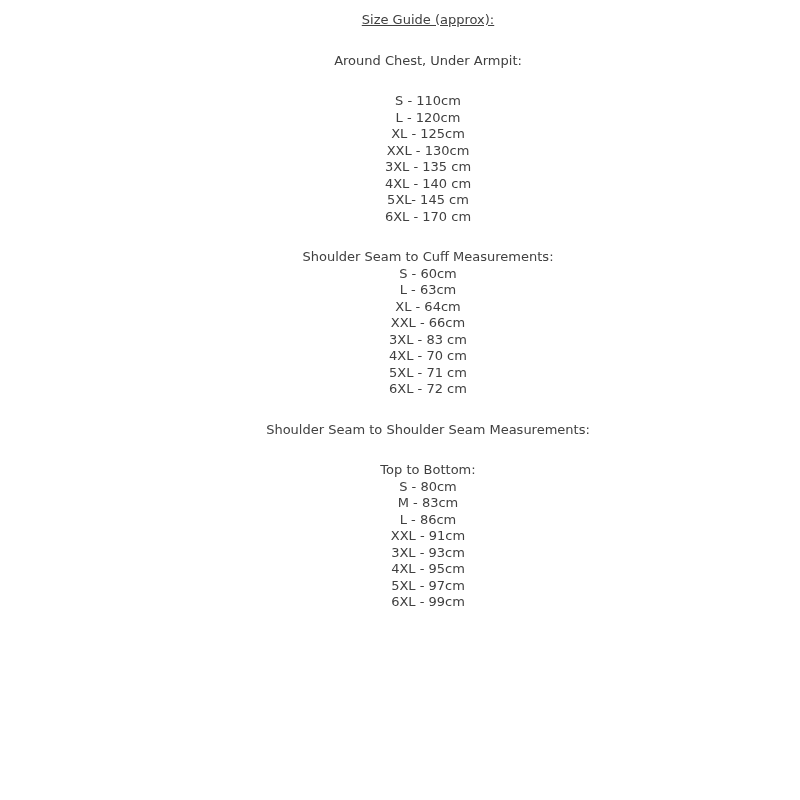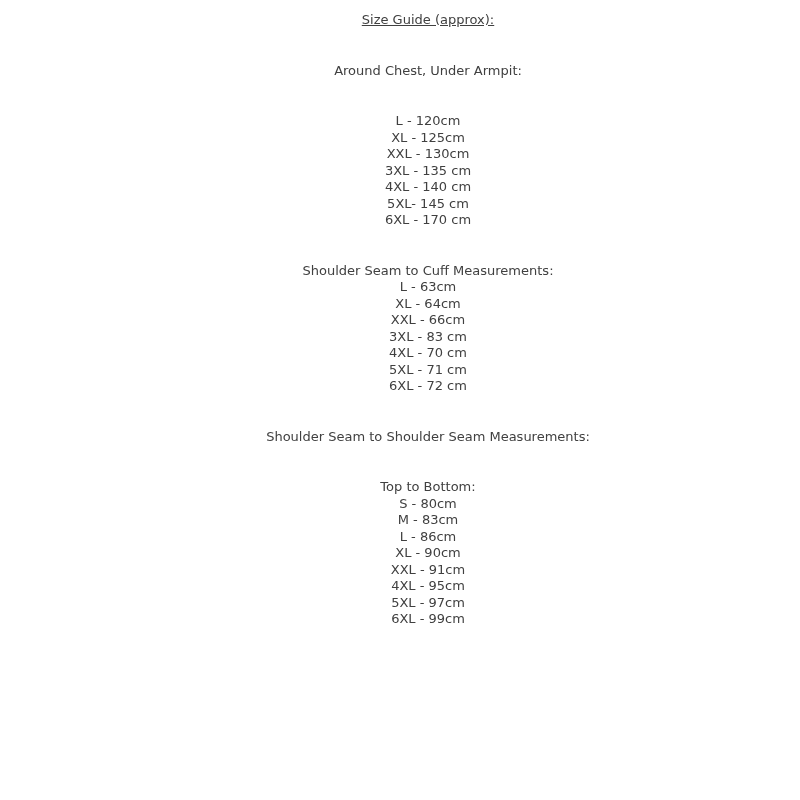--- a/index.html
+++ b/index.html
@@ -13,61 +13,63 @@
     box-sizing: border-box;
     width: 800px;
     min-height: 800px;
     padding: 12px 0 0 56px; 
     font-family: "DejaVu Sans", "Liberation Sans", sans-serif;
     font-size: 13px;
     line-height: 16.5px;
     color: #404040;
     text-align: center;
   }
-  .page p { margin: 34px 0; }
+  .page p { margin: 24px 0; }
   .page p:first-child { margin-top: 0; }
   .title { text-decoration: underline; }
   .line { display: block; }
 </style>
 </head>
 <body>
 
 <div class="page">
 
   <p class="title">Size Guide (approx):</p>
 
   <p>Around Chest, Under Armpit:</p>
   <p>
+    <span class="line">S - 110cm</span>
     <span class="line">L - 120cm</span>
     <span class="line">XL - 125cm</span>
     <span class="line">XXL - 130cm</span>
     <span class="line">3XL - 135 cm</span>
     <span class="line">4XL - 140 cm</span>
     <span class="line">5XL- 145 cm</span>
     <span class="line">6XL - 170 cm</span>
   </p>
 
   <p>
     <span class="line">Shoulder Seam to Cuff Measurements:</span>
+    <span class="line">S - 60cm</span>
     <span class="line">L - 63cm</span>
     <span class="line">XL - 64cm</span>
     <span class="line">XXL - 66cm</span>
     <span class="line">3XL - 83 cm</span>
     <span class="line">4XL - 70 cm</span>
     <span class="line">5XL - 71 cm</span>
     <span class="line">6XL - 72 cm</span>
   </p>
 
   <p>Shoulder Seam to Shoulder Seam Measurements:</p>
 
   <p>
     <span class="line">Top to Bottom:</span>
     <span class="line">S - 80cm</span>
     <span class="line">M - 83cm</span>
     <span class="line">L - 86cm</span>
-    <span class="line">XL - 90cm</span>
     <span class="line">XXL - 91cm</span>
+    <span class="line">3XL - 93cm</span>
     <span class="line">4XL - 95cm</span>
     <span class="line">5XL - 97cm</span>
     <span class="line">6XL - 99cm</span>
   </p>
 
 </div>
 
 </body></html>

